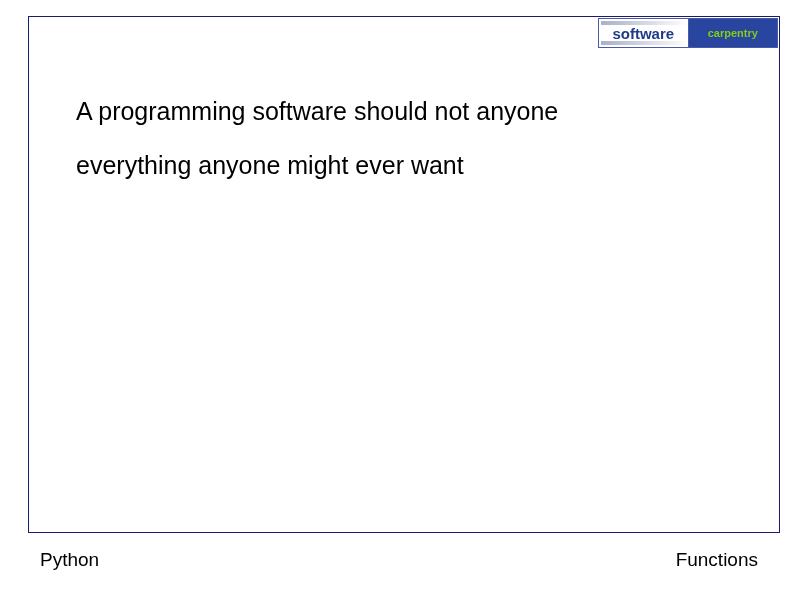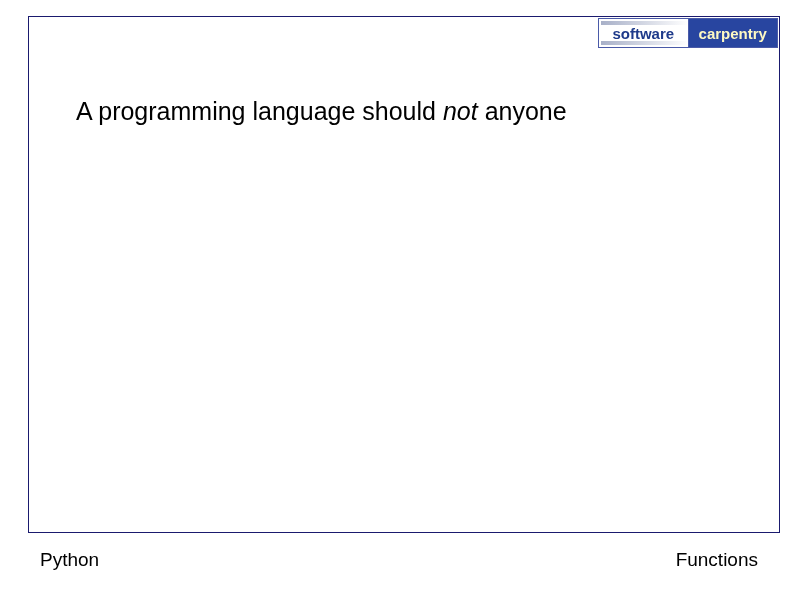--- a/index.html
+++ b/index.html
@@ -62,37 +62,36 @@
       right: 0;
       height: 4px;
       background: linear-gradient(to right, #a8b0c8, transparent);
     }
     .logo-right {
       flex: 1;
       background: #2845a0;
       display: flex;
       align-items: center;
       justify-content: center;
-      color: #fef9c3;
-      font-size: 15px;
+      color: #84cc16;
+      font-size: 11px;
       font-weight: bold;
     }
     .content {
       position: absolute;
       top: 85px;
       left: 76px;
       right: 40px;
     }
     .main-text {
       font-size: 25px;
       color: #000000;
       line-height: 2.15;
     }
     .italic {
-      font-style: italic;
     }
     .footer-left {
       position: absolute;
       bottom: 24px;
       left: 40px;
       font-size: 19px;
       color: #000000;
     }
     .footer-right {
       position: absolute;
@@ -107,18 +106,19 @@
 
 <div class="slide-frame"></div>
 
 <div class="logo">
   <div class="logo-left">software</div>
   <div class="logo-right">carpentry</div>
 </div>
 
 <div class="content">
   <div class="main-text">
-    <span>A programming language should </span><span class="italic">not</span><span> anyone</span>
+    <span>A programming software should </span><span class="italic">not</span><span> anyone</span>
   </div>
+  <div class="main-text">everything anyone might ever want</div>
 </div>
 
 <div class="footer-left">Python</div>
 <div class="footer-right">Functions</div>
 
 </body></html>

